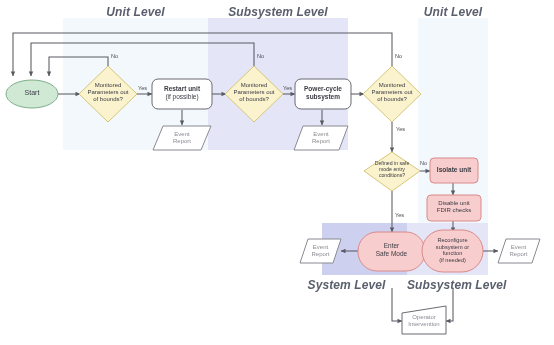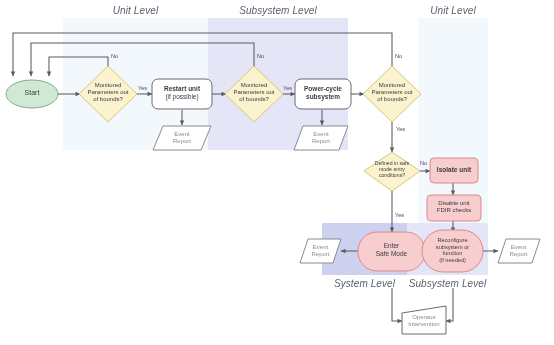--- a/index.html
+++ b/index.html
@@ -21,25 +21,26 @@
   #canvas svg.layer {
     position: absolute;
     left: 0;
     top: 0;
     width: 554px;
     height: 345px;
   }
   .lane-label {
     position: absolute;
     font-style: italic;
-    font-size: 10px;
+    font-size: 12px;
     color: #5a5f6e;
     white-space: nowrap;
     text-align: center;
     letter-spacing: 0.1px;
+    font-weight: bold;
   }
   .node-text {
     position: absolute;
     text-align: center;
     color: #3b3b44;
     line-height: 1.18;
     white-space: nowrap;
     pointer-events: none;
   }
   .edge-label {
@@ -147,21 +148,21 @@
 
     <polygon points="506,239 540,239 532,263 498,263" fill="#ffffff" stroke="#8a8a92" stroke-width="1"></polygon>
 
     <path d="M 402 313 L 446 306 L 446 334 L 402 334 Z" fill="#ffffff" stroke="#6b6b73" stroke-width="1" stroke-linejoin="round"></path>
   </svg>
 
   <div class="lane-label" style="left:63px; top:5px; width:145px;">Unit Level</div>
   <div class="lane-label" style="left:208px; top:5px; width:140px;">Subsystem Level</div>
   <div class="lane-label" style="left:418px; top:5px; width:70px;">Unit Level</div>
 
-  <div class="lane-label" style="left:322px; top:278px; width:85px;">System Level</div>
+  <div class="lane-label" style="left:304px; top:278px; width:85px;">System Level</div>
   <div class="lane-label" style="left:407px; top:278px; width:81px;">Subsystem Level</div>
 
   <div class="node-text t7" style="left:6px; top:89px; width:52px;">Start</div>
 
   <div class="node-text t6" style="left:74px; top:82px; width:68px;">
     <div>Monitored</div>
     <div>Parameters out</div>
     <div>of bounds?</div>
   </div>
 

